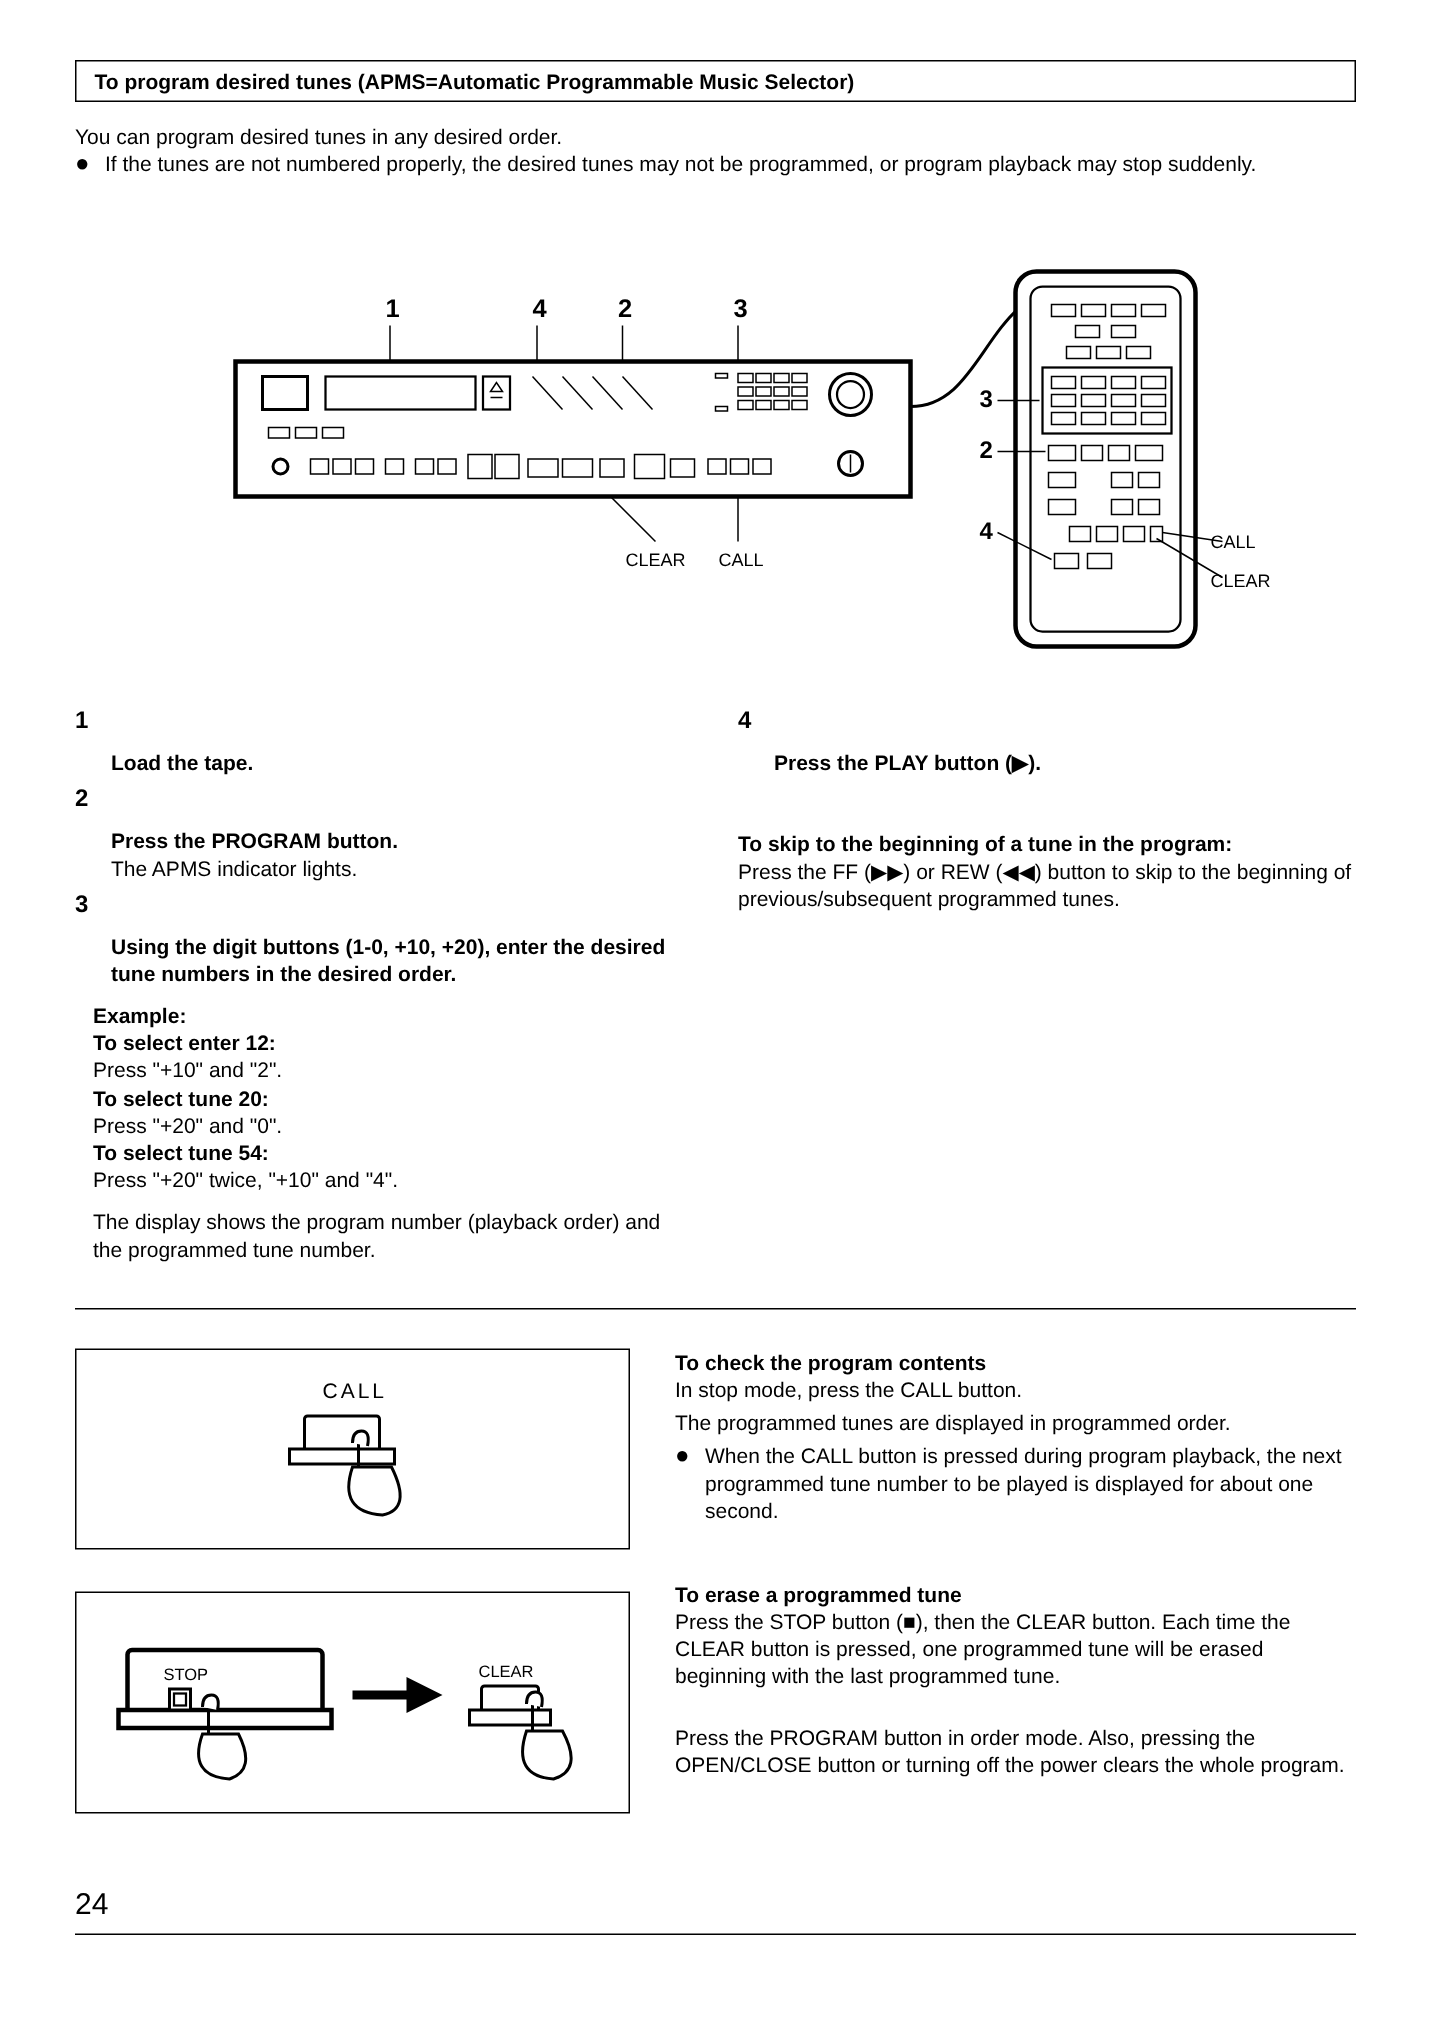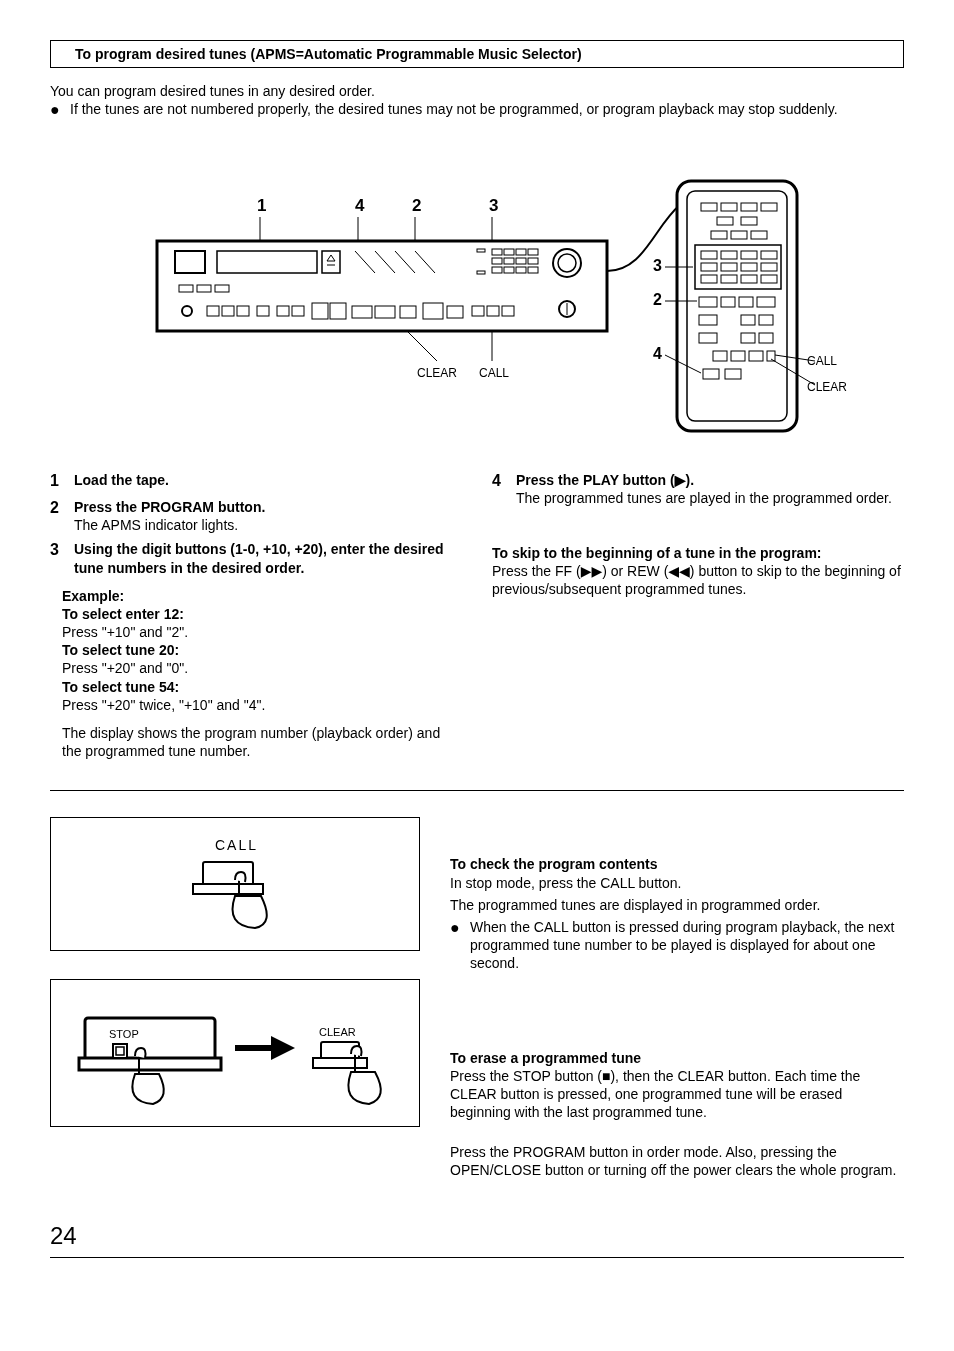--- a/index.html
+++ b/index.html
@@ -8,21 +8,21 @@
     color: #000;
     background: #fff;
     margin: 0;
     padding: 40px 50px;
     width: 954px;
     box-sizing: border-box;
     line-height: 1.3;
   }
   .title-box {
     border: 1.5px solid #000;
-    padding: 4px 24px;
+    padding: 4px 12px;
     font-weight: bold;
     margin-bottom: 14px;
   }
   .intro { margin-bottom: 0; }
   .bullet-row { display: flex; margin-bottom: 20px; }
   .bullet-dot { width: 20px; flex: 0 0 20px; font-size: 16px; }
   .bullet-txt { flex: 1; }
   .diagram-area {
     width: 100%;
     margin-bottom: 30px;
@@ -32,37 +32,37 @@
     display: flex;
     gap: 30px;
     margin-top: 10px;
   }
   .col { flex: 1; }
   .step-row { display: flex; margin-bottom: 6px; }
   .step-num {
     width: 24px; flex: 0 0 24px;
     font-weight: bold; font-size: 16px;
   }
-  .step-body { flex: 1; }
+  .step-body { flex: 1; margin-top: 28px; }
   .step-body .head { font-weight: bold; }
   .step-body .sub { }
   .indent-block { margin-left: 12px; margin-top: 10px; }
   .bold { font-weight: bold; }
   hr.wide { border: none; border-top: 1.5px solid #000; margin: 30px 0 26px 0; }
   .lower { display: flex; gap: 30px; }
   .lower-left { flex: 0 0 370px; }
   .lower-right { flex: 1; }
   .illus-box {
     border: 1.5px solid #000;
     padding: 18px 12px 18px 12px;
     margin-bottom: 28px;
   }
-  .section-head { font-weight: bold; margin-top: 38px; }
+  .section-head { font-weight: bold; }
   .para { margin-bottom: 4px; }
-  .page-num { font-size: 24px; margin-top: 36px; }
+  .page-num { font-size: 20px; margin-top: 20px; }
   .small-svg { display:block; margin:0 auto; }
 </style>
 </head>
 <body>
 
 <div class="title-box">
   <span>To program desired tunes (APMS=Automatic Programmable Music Selector)</span>
 </div>
 
 <div class="intro">You can program desired tunes in any desired order.</div>
@@ -251,21 +251,20 @@
     </div>
 
     <div class="indent-block">The display shows the program number (playback order) and the programmed tune number.</div>
   </div>
 
   <div class="col">
     <div class="step-row">
       <div class="step-num">4</div>
       <div class="step-body">
         <div class="head">Press the PLAY button (▶).</div>
-        <div class="sub">The programmed tunes are played in the programmed order.</div>
       </div>
     </div>
 
     <div style="height:30px"></div>
 
     <div>
       <div class="bold">To skip to the beginning of a tune in the program:</div>
       <div>Press the FF (▶▶) or REW (◀◀) button to skip to the beginning of previous/subsequent programmed tunes.</div>
     </div>
   </div>

